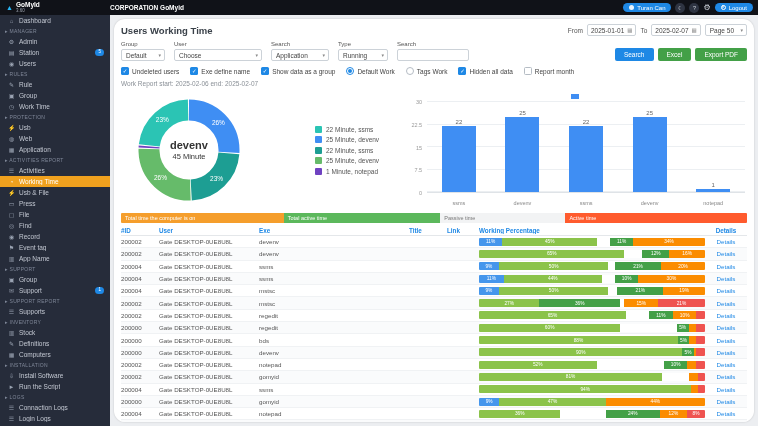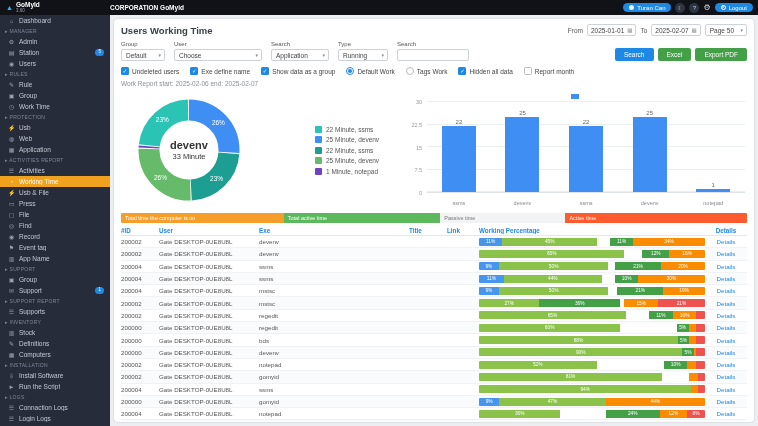--- a/index.html
+++ b/index.html
@@ -27,21 +27,21 @@
   .sb-header { height:10px; display:flex; align-items:center; padding-left:5px; color:#7f8798; font-size:5px; letter-spacing:.3px; }
   .sb-item { height:11px; display:flex; align-items:center; gap:4px; padding-left:8px; color:#c3c8d2; font-size:6.5px; cursor:pointer; }
   .sb-item.active { background:#f0a11e; color:#fff; }
   .sb-icon { width:7px; font-size:6px; color:#9aa3b2; text-align:center; flex:none; }
   .sb-item.active .sb-icon { color:#fff; }
   .sb-label { white-space:nowrap; overflow:hidden; }
   .sb-badge { margin-left:auto; margin-right:6px; background:#1e88e5; color:#fff; font-size:4.5px; border-radius:4px; padding:0 3px; line-height:6.5px; }
 
   
   .main { position:absolute; left:110px; top:15px; right:0; bottom:0; background:#eceef1; padding:4px; }
-  .card { background:#fff; border-radius:4px; height:100%; padding:5px 7px; overflow:hidden; box-shadow:0 0 2px rgba(0,0,0,.18); }
+  .card { background:#fff; border-radius:11px; height:100%; padding:5px 7px; overflow:hidden; box-shadow:0 0 2px rgba(0,0,0,.18); }
 
   .card-head { display:flex; align-items:center; justify-content:space-between; padding-bottom:5px; }
   .page-title { font-size:9.5px; font-weight:bold; color:#3a4149; }
   .range { display:flex; align-items:center; gap:4px; }
   .rlabel { font-size:6.5px; color:#555; }
   .dinp { border:1px solid #ccd2d8; border-radius:2px; padding:1.5px 3px; font-size:6.5px; color:#444; display:inline-flex; align-items:center; gap:3px; background:#fff; cursor:pointer; }
   .cal { font-size:5.5px; color:#999; }
   .sel { border:1px solid #ccd2d8; border-radius:2px; background:#fff; font-size:6.5px; color:#444; padding:1.5px 12px 1.5px 4px; position:relative; display:inline-block; min-width:34px; cursor:pointer; }
   .sel:after { content:"▾"; position:absolute; right:3px; top:50%; transform:translateY(-50%); font-size:5px; color:#888; }
 
@@ -362,21 +362,21 @@
             <circle cx="58" cy="58" r="40" fill="none" stroke="#3f8ef3" stroke-width="21" stroke-dasharray="65.13879270715354 186.18861958002992" transform="rotate(-90.03157894736843 58 58)"></circle>
             <text x="87.41402042932123" y="32.8925212868575" text-anchor="middle" fill="#fff" font-size="6.5">26%</text>
             <circle cx="58" cy="58" r="40" fill="none" stroke="#1d9e93" stroke-width="21" stroke-dasharray="57.202137582295116 194.12527470488834" transform="rotate(4.705263157894734 58 58)"></circle>
             <text x="85.59010304527061" y="88.96180612377877" text-anchor="middle" fill="#fff" font-size="6.5">23%</text>
             <circle cx="58" cy="58" r="40" fill="none" stroke="#66bb6a" stroke-width="21" stroke-dasharray="65.13879270715354 186.18861958002992" transform="rotate(88.07368421052635 58 58)"></circle>
             <text x="29.498326050376054" y="88.06518451871156" text-anchor="middle" fill="#fff" font-size="6.5">26%</text>
             <circle cx="58" cy="58" r="40" fill="none" stroke="#6f42c1" stroke-width="21" stroke-dasharray="1.6455517082861415 249.6818605788973" transform="rotate(182.81052631578947 58 58)"></circle>
           </svg>
         <div class="donut-center">
           <div class="dc-title">devenv</div>
-          <div class="dc-sub">33 Minute</div>
+          <div class="dc-sub">45 Minute</div>
         </div>
       </div>
       <div class="donut-legend">
           <div class="dleg-item">
             <span class="dleg-sq" style="background: rgb(43, 196, 180);"></span>
             <span class="dleg-txt">22 Minute, ssms</span>
           </div>
           <div class="dleg-item">
             <span class="dleg-sq" style="background: rgb(63, 142, 243);"></span>
             <span class="dleg-txt">25 Minute, devenv</span>

